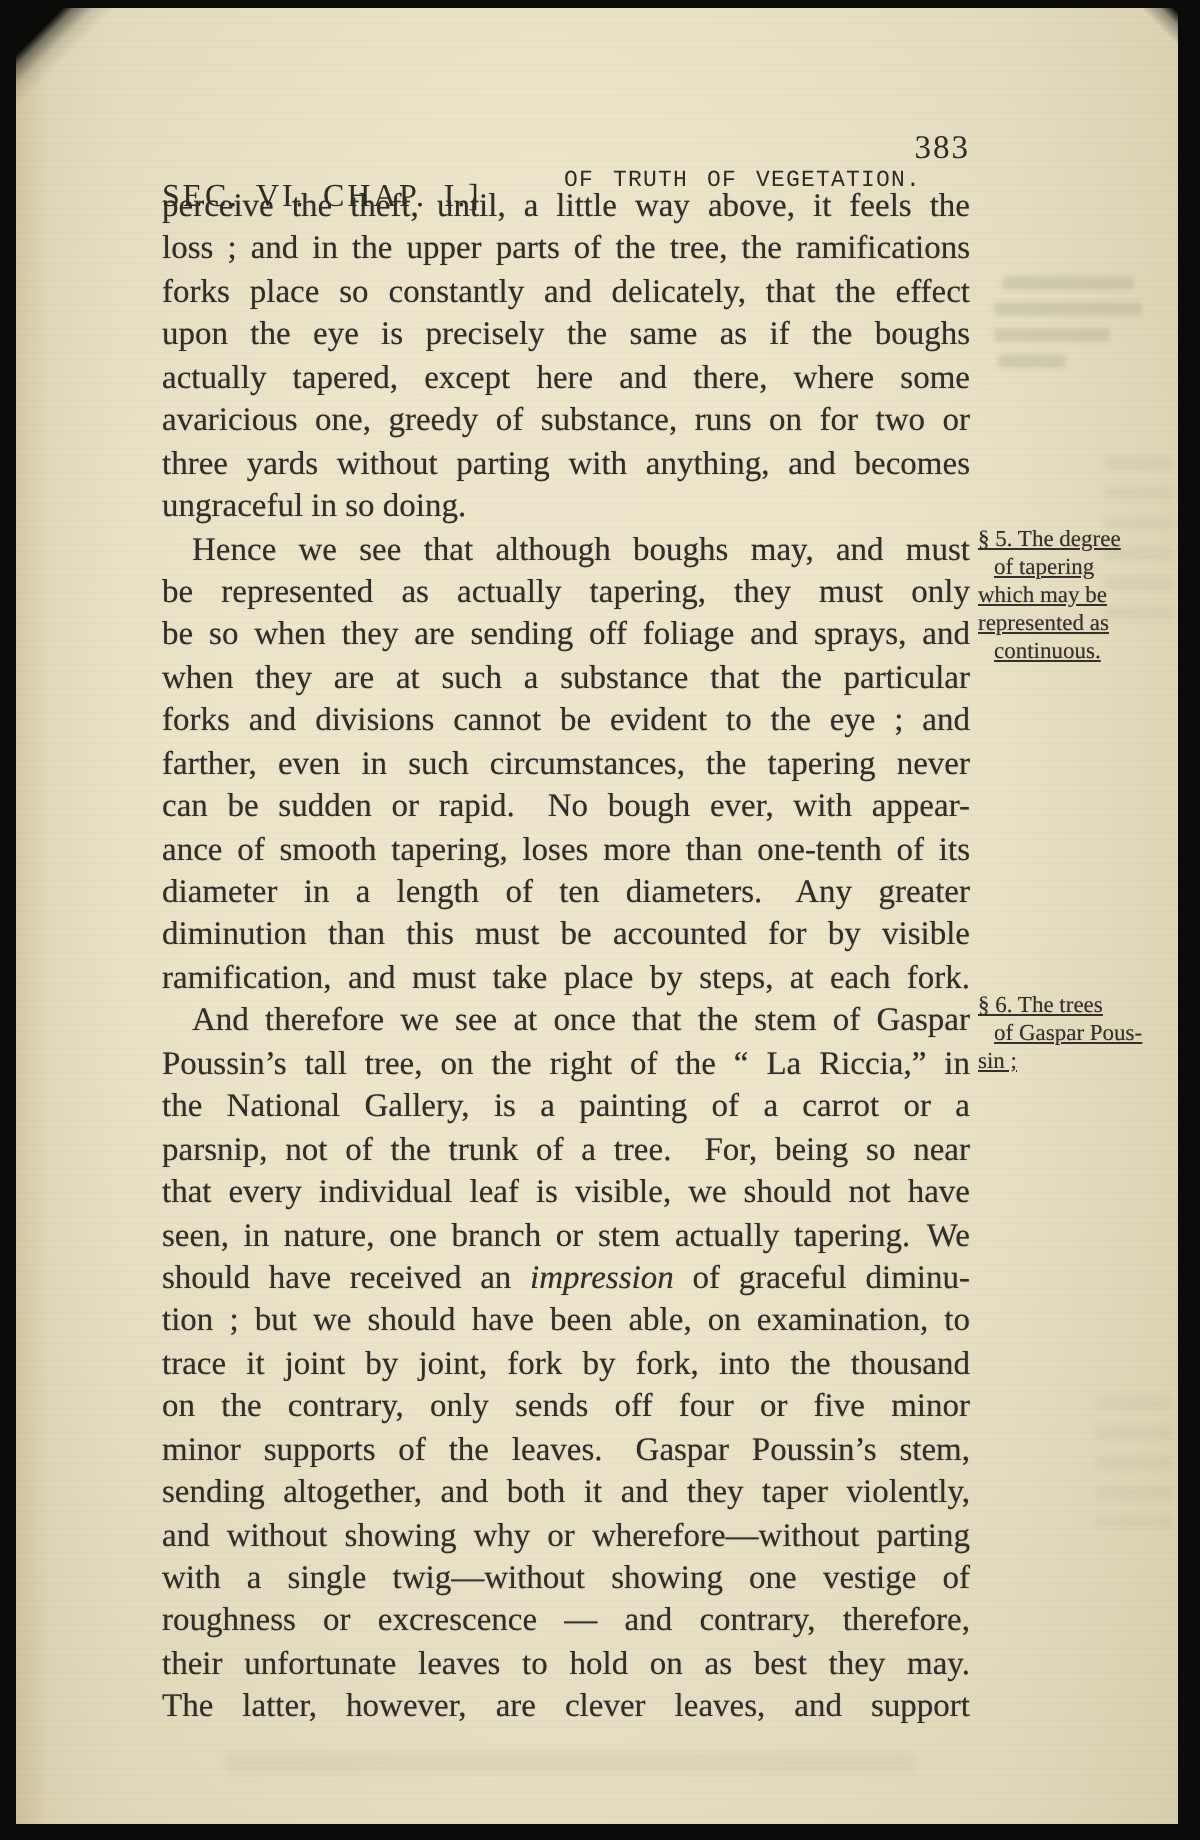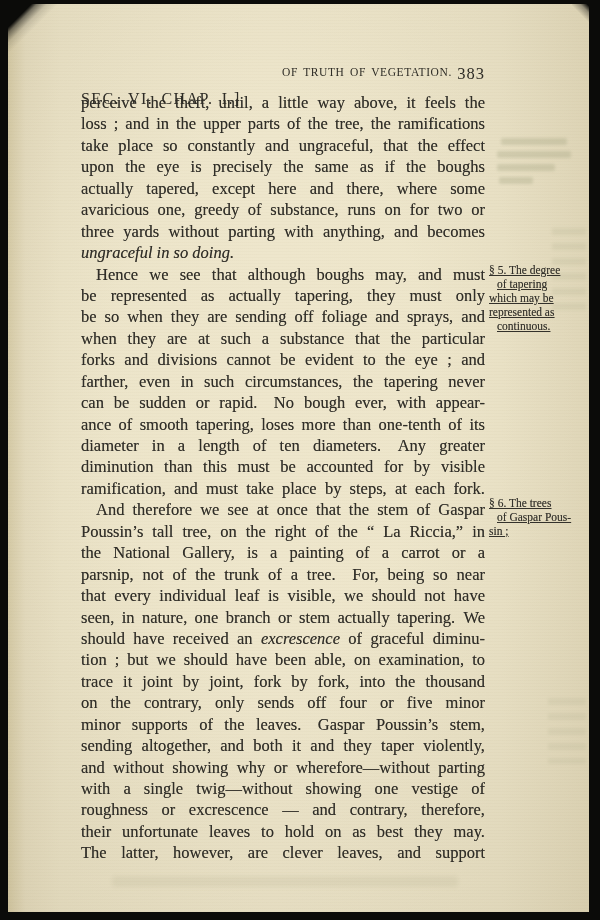--- a/index.html
+++ b/index.html
@@ -24,29 +24,29 @@
   .corner-tl{
     position:absolute;left:0;top:0;width:78px;height:66px;
     background:linear-gradient(135deg,#0b0b09 0,#0b0b09 25px,rgba(11,11,9,0.5) 29px,rgba(11,11,9,0.12) 36px,transparent 44px);
   }
   .corner-tr{
     position:absolute;right:0;top:0;width:28px;height:30px;
     background:linear-gradient(225deg,#0b0b09 0,#0b0b09 12px,rgba(11,11,9,0.35) 17px,transparent 24px);
   }
   .header{position:absolute;left:81px;top:64px;width:404px;height:24px;color:#2e2c26;}
   .h-left{position:absolute;left:0;top:5px;font-size:16px;letter-spacing:1.4px;word-spacing:3px;white-space:nowrap;margin-top:21px;}
-  .h-center{position:absolute;left:201px;top:2px;font-size:11.5px;letter-spacing:0.6px;word-spacing:2px;white-space:nowrap;}
+  .h-center{position:absolute;left:201px;top:20px;font-size:11.5px;letter-spacing:0.6px;word-spacing:2px;white-space:nowrap;font-family:Liberation Mono, monospace;}
   .h-num{position:absolute;right:0;top:0;font-size:16.5px;letter-spacing:1px;}
   .bodytext{
     position:absolute;left:81px;top:92px;width:404px;
     font-size:16.5px;line-height:21.45px;color:#302e28;
     text-shadow:0 0 0.5px rgba(48,46,40,0.55);
   }
   .ln{height:21.45px;text-align:justify;text-align-last:justify;text-justify:inter-word;white-space:normal;}
-  .ln.rg{text-align-last:auto;font-style:italic;}
+  .ln.rg{text-align-last:auto;}
   .ln.in{text-indent:15px;}
   .ln em{font-style:italic;}
   .note{
     position:absolute;left:489px;width:100px;
     font-size:11.5px;line-height:13.9px;color:#33312b;
     text-shadow:0 0 0.4px rgba(51,49,43,0.5);
     text-decoration:underline;
   }
   .note .nl{white-space:nowrap;}
   .note .nd{padding-left:8px;}
@@ -84,21 +84,21 @@
 
   <div class="header">
     <span class="h-left">SEC. VI. CHAP. I.]</span>
     <span class="h-center">OF TRUTH OF VEGETATION.</span>
     <span class="h-num">383</span>
   </div>
 
   <div class="bodytext">
     <div class="ln">perceive the theft, until, a little way above, it feels the</div>
     <div class="ln">loss ; and in the upper parts of the tree, the ramifications</div>
-    <div class="ln">take place so constantly and ungraceful, that the effect</div>
+    <div class="ln">forks place so constantly and delicately, that the effect</div>
     <div class="ln">upon the eye is precisely the same as if the boughs</div>
     <div class="ln">actually tapered, except here and there, where some</div>
     <div class="ln">avaricious one, greedy of substance, runs on for two or</div>
     <div class="ln">three yards without parting with anything, and becomes</div>
     <div class="ln rg">ungraceful in so doing.</div>
 
     <div class="ln in">Hence we see that although boughs may, and must</div>
     <div class="ln">be represented as actually tapering, they must only</div>
     <div class="ln">be so when they are sending off foliage and sprays, and</div>
     <div class="ln">when they are at such a substance that the particular</div>
@@ -109,21 +109,21 @@
     <div class="ln">diameter in a length of ten diameters. Any greater</div>
     <div class="ln">diminution than this must be accounted for by visible</div>
     <div class="ln">ramification, and must take place by steps, at each fork.</div>
 
     <div class="ln in">And therefore we see at once that the stem of Gaspar</div>
     <div class="ln">Poussin’s tall tree, on the right of the “ La Riccia,” in</div>
     <div class="ln">the National Gallery, is a painting of a carrot or a</div>
     <div class="ln">parsnip, not of the trunk of a tree. For, being so near</div>
     <div class="ln">that every individual leaf is visible, we should not have</div>
     <div class="ln">seen, in nature, one branch or stem actually tapering. We</div>
-    <div class="ln"><span>should have received an </span><em>excrescence</em><span> of graceful diminu-</span></div>
+    <div class="ln"><span>should have received an </span><em>impression</em><span> of graceful diminu-</span></div>
     <div class="ln">tion ; but we should have been able, on examination, to</div>
     <div class="ln">trace it joint by joint, fork by fork, into the thousand</div>
     <div class="ln">on the contrary, only sends off four or five minor</div>
     <div class="ln">minor supports of the leaves. Gaspar Poussin’s stem,</div>
     <div class="ln">sending altogether, and both it and they taper violently,</div>
     <div class="ln">and without showing why or wherefore—without parting</div>
     <div class="ln">with a single twig—without showing one vestige of</div>
     <div class="ln">roughness or excrescence — and contrary, therefore,</div>
     <div class="ln">their unfortunate leaves to hold on as best they may.</div>
     <div class="ln">The latter, however, are clever leaves, and support</div>

